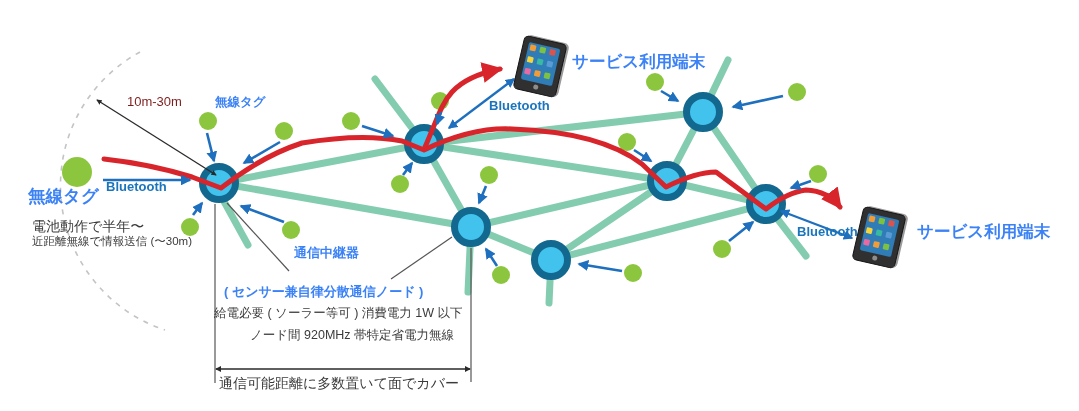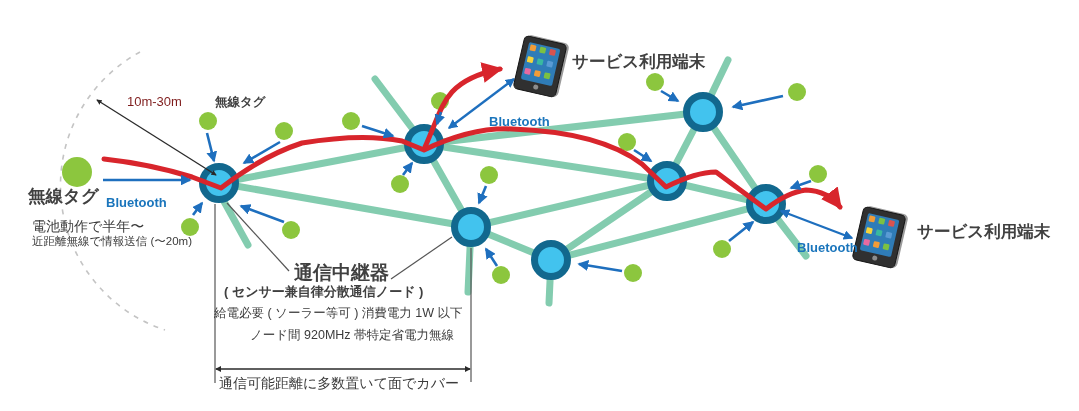--- a/index.html
+++ b/index.html
@@ -1,21 +1,21 @@
 <!DOCTYPE html>
 <html><head>
 <meta charset="utf-8">
 <style>
   html,body{margin:0;padding:0;background:#fff;}
   #stage{position:relative;width:1079px;height:411px;background:#fff;overflow:hidden;
          font-family:"Liberation Sans",sans-serif;}
   #net-svg{position:absolute;left:0;top:0;}
   .lb{position:absolute;white-space:nowrap;color:#7f1d1d;line-height:1.15;}
-  .b{font-weight:bold;color:#404040;}
-  .bt{color:#1a75bc;font-weight:bold;margin-top:16px;}
+  .b{font-weight:bold;color:#3b82f6;}
+  .bt{color:#1a75bc;font-weight:bold;}
   .gray{color:#3b3b3b;}
   
   .tablet{position:absolute;width:42px;height:53px;background:#303030;border:1px solid #141414;
           border-radius:5px;transform:rotate(13deg);box-shadow:2px -1px 0 #9b9b9b;}
   .screen{position:absolute;left:5px;top:5px;right:5px;bottom:10px;background:#2f7cb7;border-radius:2px;
           display:grid;grid-template-columns:repeat(3,1fr);gap:2px;padding:2px;box-sizing:border-box;}
   .app{width:6px;height:6px;border-radius:1px;}
   .a1{background:#f29c38}.a2{background:#7cc142}.a3{background:#d9534f}
   .a4{background:#f5d43c}.a5{background:#39b9a0}.a6{background:#5a9bd4}
   .a7{background:#e86aa0}.a8{background:#f29c38}.a9{background:#7cc142}
@@ -155,24 +155,24 @@
         <span class="app a8"></span>
         <span class="app a9"></span>
       </div>
     <div class="home"></div>
   </div>
 
   <div class="lb" style="left:127px;top:95px;font-size:13px">10m-30m</div>
   <div class="lb b" style="left:215px;top:95px;font-size:12.5px">無線タグ</div>
   <div class="lb b" style="left:28px;top:186px;font-size:17.5px">無線タグ</div>
   <div class="lb gray" style="left:32px;top:218px;font-size:14px">電池動作で半年〜</div>
-  <div class="lb gray" style="left:32px;top:235px;font-size:11.5px">近距離無線で情報送信 (〜20m)</div>
+  <div class="lb gray" style="left:32px;top:235px;font-size:11.5px">近距離無線で情報送信 (〜30m)</div>
   <div class="lb bt" style="left:106px;top:180px;font-size:13px">Bluetooth</div>
   <div class="lb bt" style="left:489px;top:99px;font-size:13px">Bluetooth</div>
   <div class="lb bt" style="left:797px;top:225px;font-size:13px">Bluetooth</div>
   <div class="lb b" style="left:572px;top:52px;font-size:16.5px">サービス利用端末</div>
   <div class="lb b" style="left:917px;top:222px;font-size:16.5px">サービス利用端末</div>
-  <div class="lb b" style="left:294px;top:262px;font-size:19px">通信中継器</div>
+  <div class="lb b" style="left:294px;top:246px;font-size:13px">通信中継器</div>
   <div class="lb b" style="left:224px;top:285px;font-size:13px">( センサー兼自律分散通信ノード )</div>
   <div class="lb gray" style="left:214px;top:306px;font-size:12.5px">給電必要 ( ソーラー等可 ) 消費電力 1W 以下</div>
   <div class="lb gray" style="left:250px;top:328px;font-size:12.5px">ノード間 920MHz 帯特定省電力無線</div>
   <div class="lb gray" style="left:219px;top:375px;font-size:14px">通信可能距離に多数置いて面でカバー</div>
 </div>
 
 </body></html>

